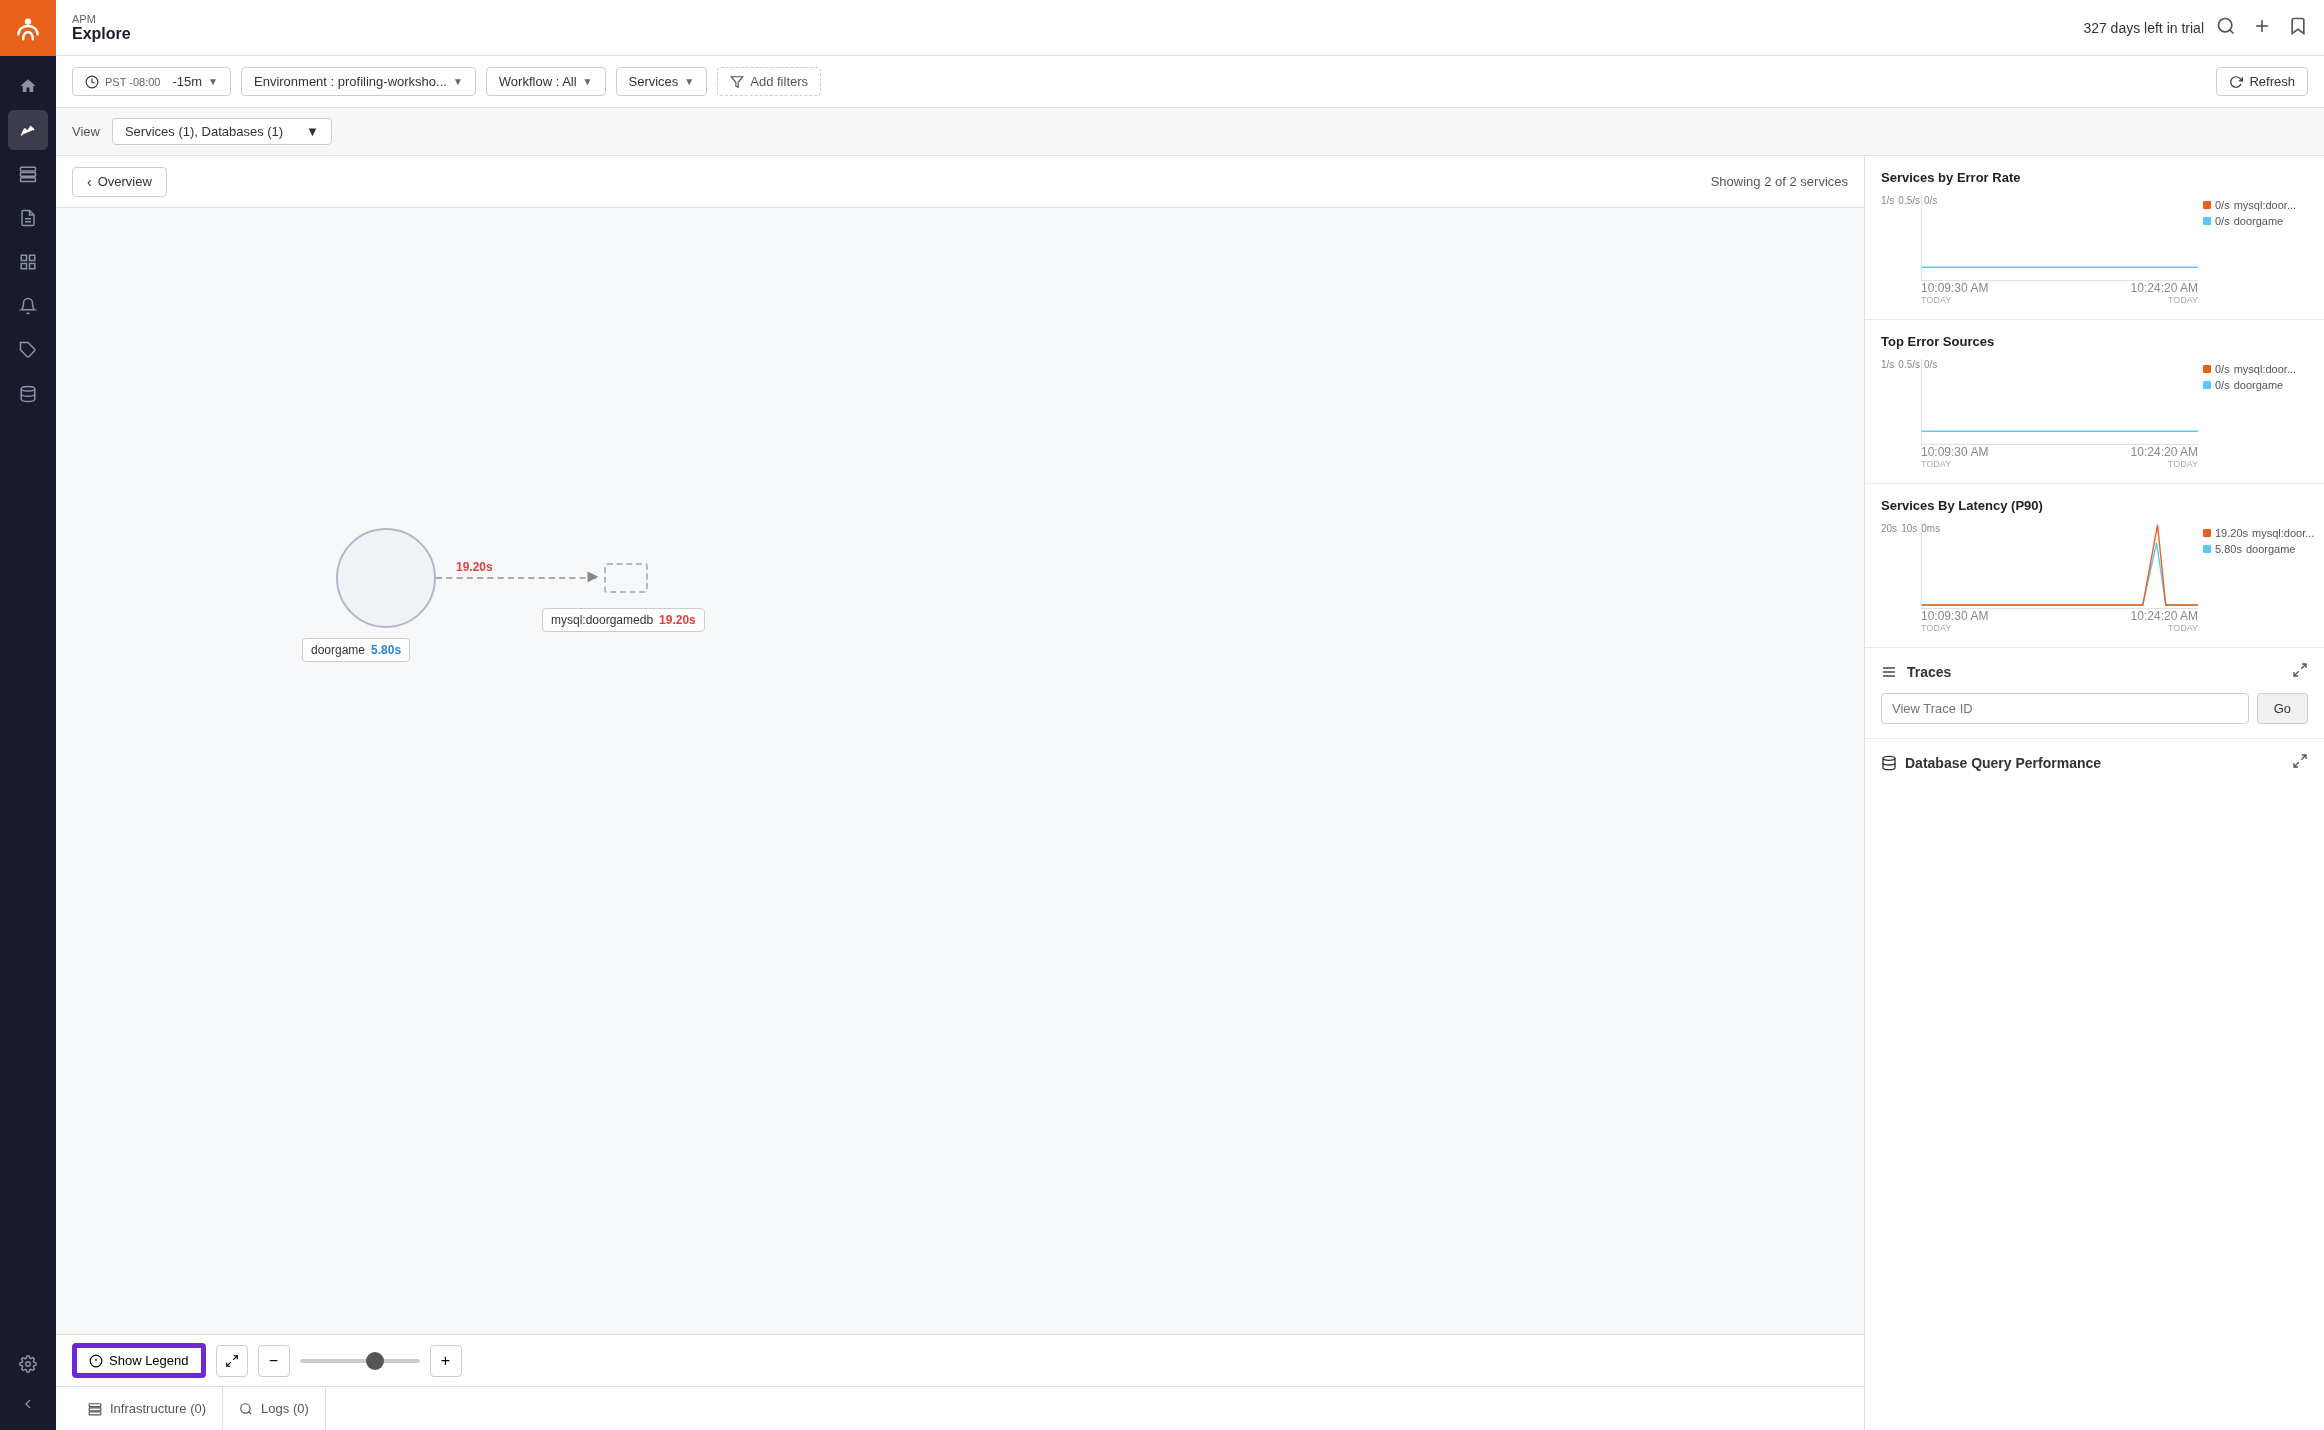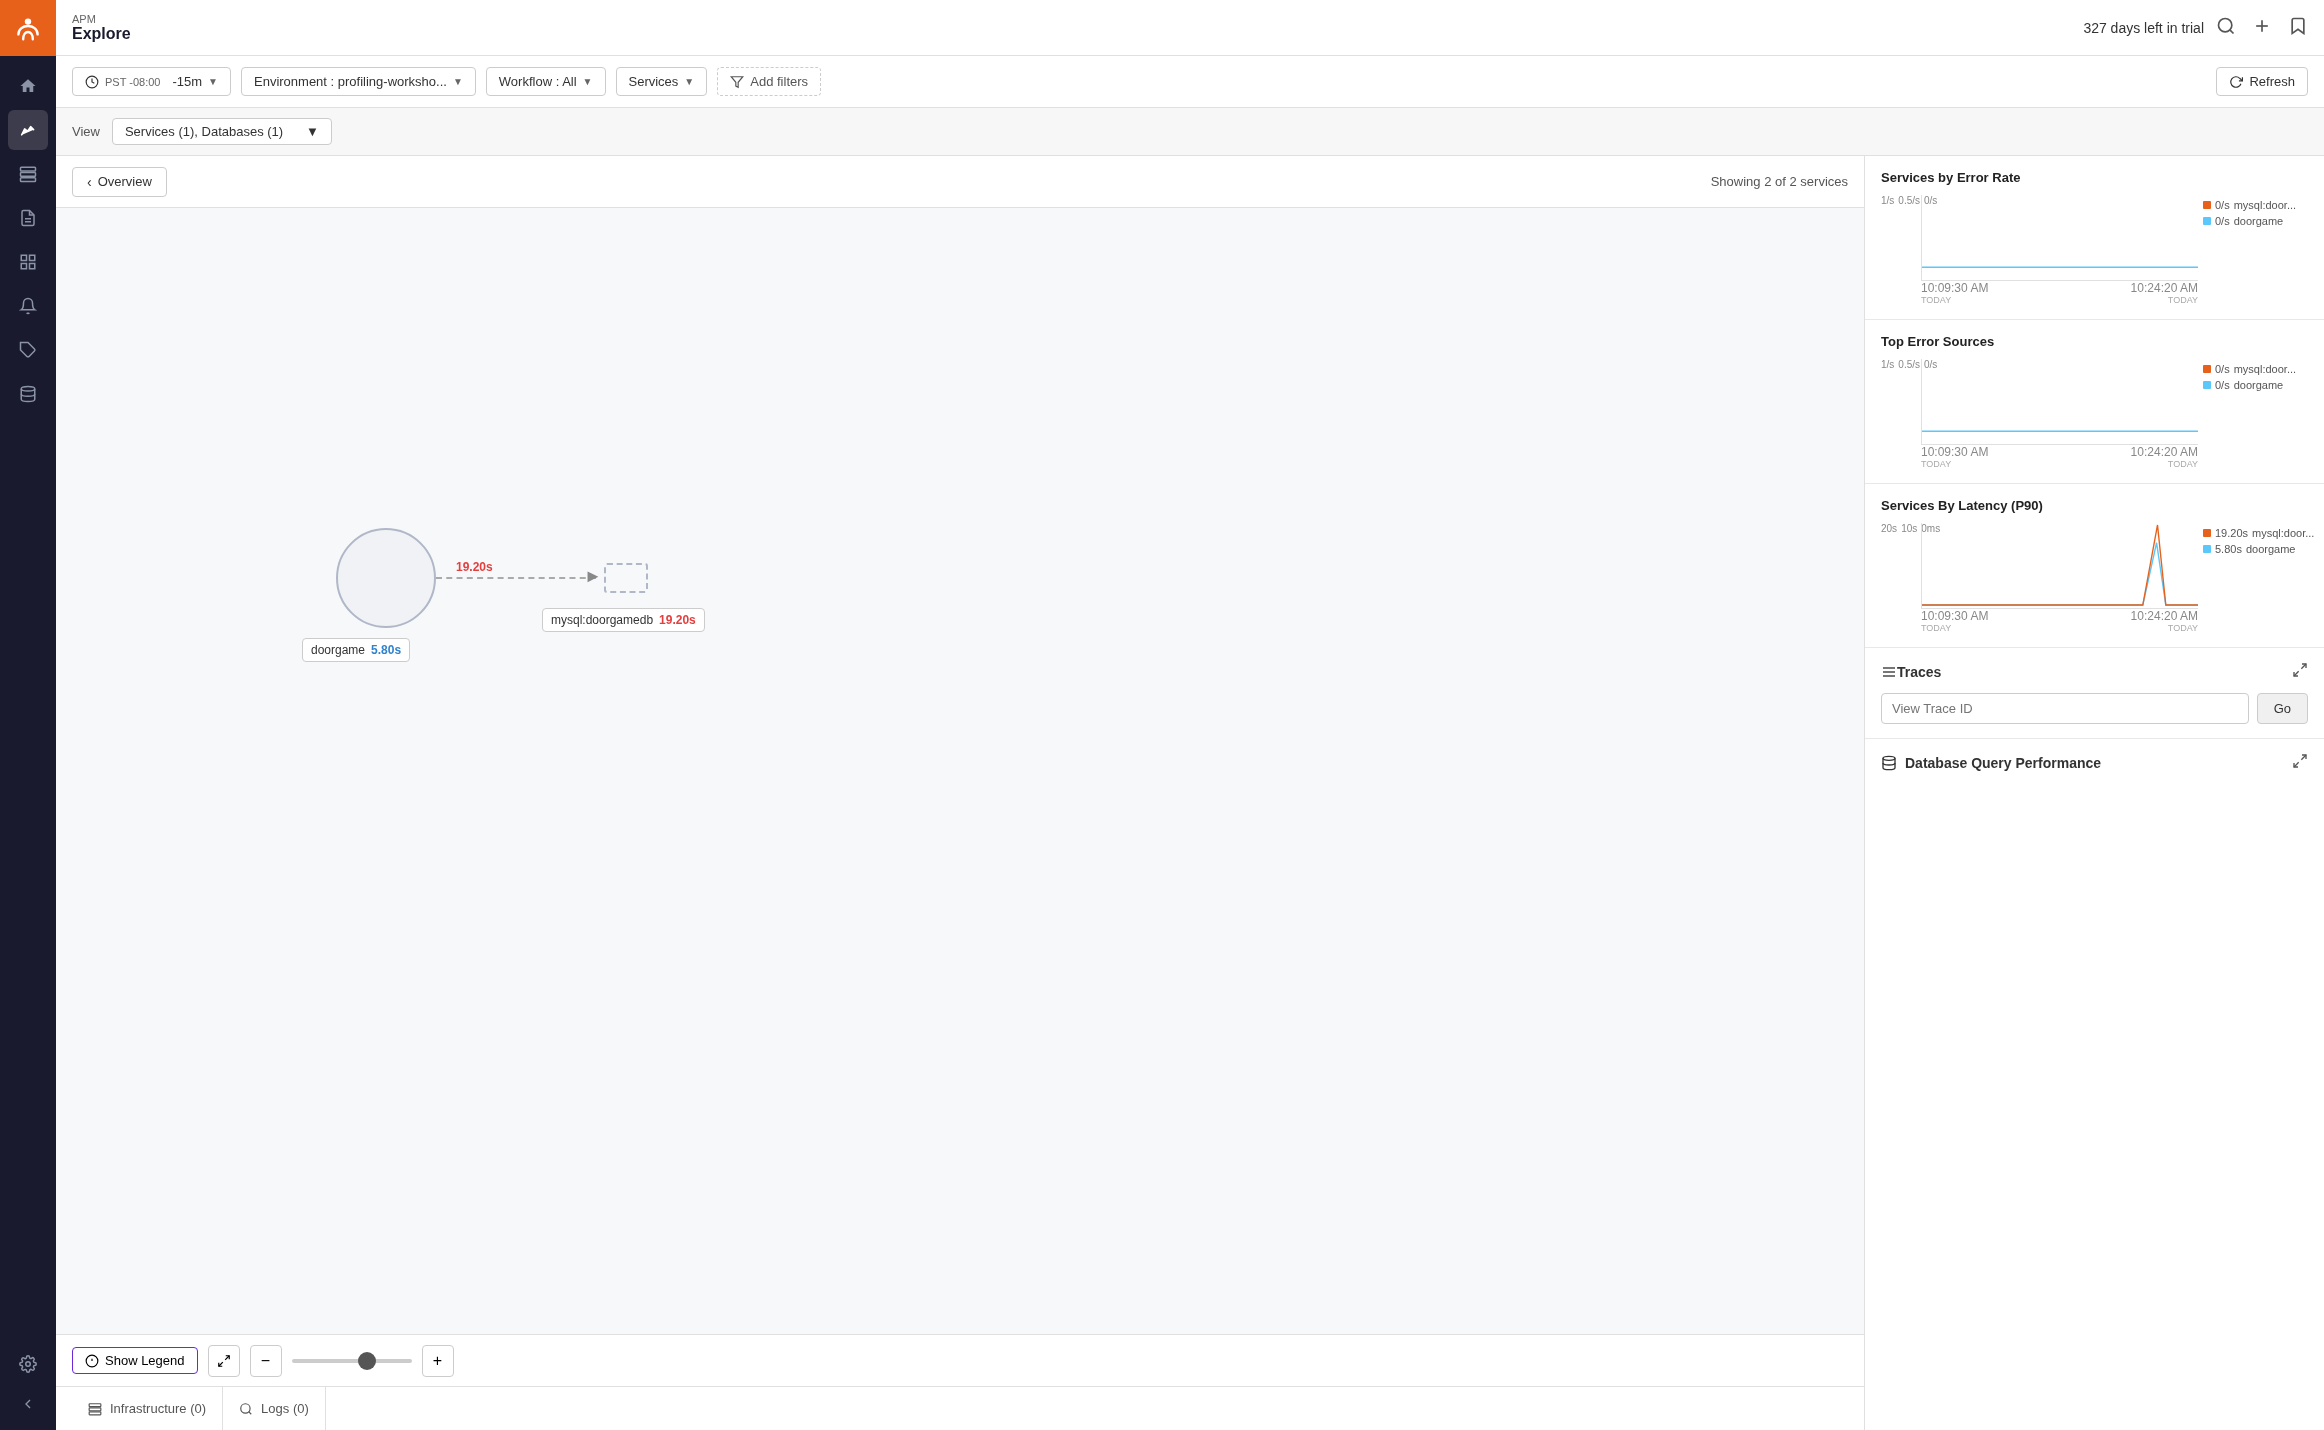--- a/index.html
+++ b/index.html
@@ -44,21 +44,21 @@
 
     
     .map-panel { flex: 1; display: flex; flex-direction: column; overflow: hidden; background: #f7f8fa; }
     .map-header { height: 52px; display: flex; align-items: center; padding: 0 16px; gap: 12px; border-bottom: 1px solid #e0e0e0; background: #fff; flex-shrink: 0; }
     .overview-btn { display: flex; align-items: center; gap: 6px; padding: 6px 14px; border: 1px solid #ccc; border-radius: 4px; background: #fff; cursor: pointer; font-size: 13px; color: #333; }
     .showing-text { margin-left: auto; font-size: 13px; color: #555; }
     .map-canvas { flex: 1; position: relative; overflow: hidden; }
 
     
     .map-bottom { height: 52px; background: #fff; border-top: 1px solid #e0e0e0; display: flex; align-items: center; padding: 0 16px; gap: 10px; flex-shrink: 0; }
-    .legend-btn { display: flex; align-items: center; gap: 6px; padding: 5px 12px; border: 1px solid #6d28d9; border-radius: 4px; background: #fff; cursor: pointer; font-size: 13px; }
+    .legend-btn { display: flex; align-items: center; gap: 6px; padding: 5px 12px; border: 5px solid #6d28d9; border-radius: 4px; background: #fff; cursor: pointer; font-size: 13px; }
     .fit-btn { width: 32px; height: 32px; border: 1px solid #ccc; border-radius: 4px; background: #fff; cursor: pointer; display: flex; align-items: center; justify-content: center; }
     .zoom-minus { width: 32px; height: 32px; border: 1px solid #ccc; border-radius: 4px; background: #fff; cursor: pointer; display: flex; align-items: center; justify-content: center; font-size: 16px; }
     .zoom-plus { width: 32px; height: 32px; border: 1px solid #ccc; border-radius: 4px; background: #fff; cursor: pointer; display: flex; align-items: center; justify-content: center; font-size: 16px; }
     .zoom-slider { flex: 1; max-width: 120px; }
 
     
     .bottom-bar { height: 44px; background: #fff; border-top: 1px solid #e0e0e0; display: flex; align-items: center; padding: 0 16px; gap: 0; flex-shrink: 0; }
     .bottom-tab { display: flex; align-items: center; gap: 8px; padding: 0 16px; height: 44px; cursor: pointer; font-size: 13px; color: #555; border-right: 1px solid #e0e0e0; }
 
     
@@ -75,21 +75,21 @@
     .chart-x-label { font-size: 12px; color: #888; text-align: center; }
     .chart-x-sub { font-size: 9px; color: #aaa; }
     .chart-legend { position: absolute; right: 0; top: 0; bottom: 0; width: 105px; display: flex; flex-direction: column; justify-content: flex-start; gap: 4px; padding-top: 4px; }
     .legend-item { display: flex; align-items: center; gap: 4px; font-size: 11px; color: #555; }
     .legend-dot-orange { width: 8px; height: 8px; background: #e8611a; border-radius: 1px; flex-shrink: 0; }
     .legend-dot-blue { width: 8px; height: 8px; background: #5ac8fa; border-radius: 1px; flex-shrink: 0; }
 
     
     .traces-section { border-bottom: 1px solid #e8e8e8; padding: 14px 16px; }
     .traces-header { display: flex; align-items: center; justify-content: space-between; margin-bottom: 12px; }
-    .traces-title { display: flex; align-items: center; gap: 0; font-size: 14px; font-weight: 600; }
+    .traces-title { display: flex; align-items: center; gap: 10px; font-size: 14px; font-weight: 600; }
     .traces-expand { cursor: pointer; color: #555; }
     .trace-input-row { display: flex; gap: 8px; }
     .trace-input { flex: 1; padding: 7px 10px; border: 1px solid #ccc; border-radius: 4px; font-size: 13px; color: #999; }
     .go-btn { padding: 7px 16px; background: #f0f0f0; border: 1px solid #ccc; border-radius: 4px; cursor: pointer; font-size: 13px; font-weight: 500; color: #333; }
 
     
     .db-section { padding: 14px 16px; }
     .db-header { display: flex; align-items: center; justify-content: space-between; }
     .db-title { display: flex; align-items: center; gap: 8px; font-size: 14px; font-weight: 600; }
     .db-expand { cursor: pointer; color: #555; }

